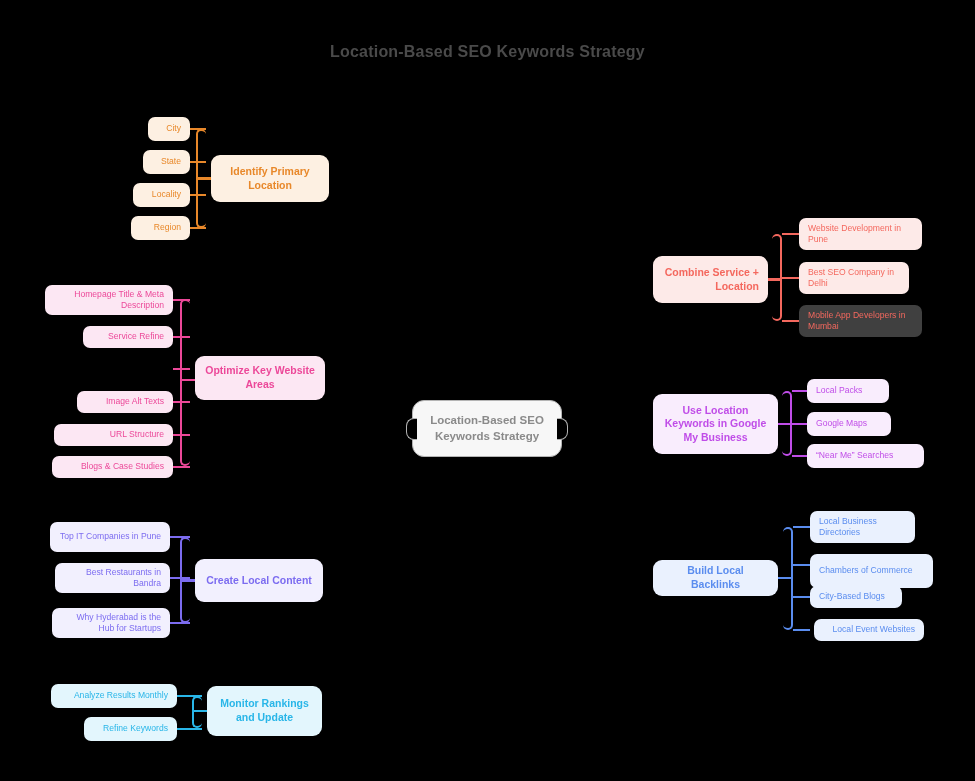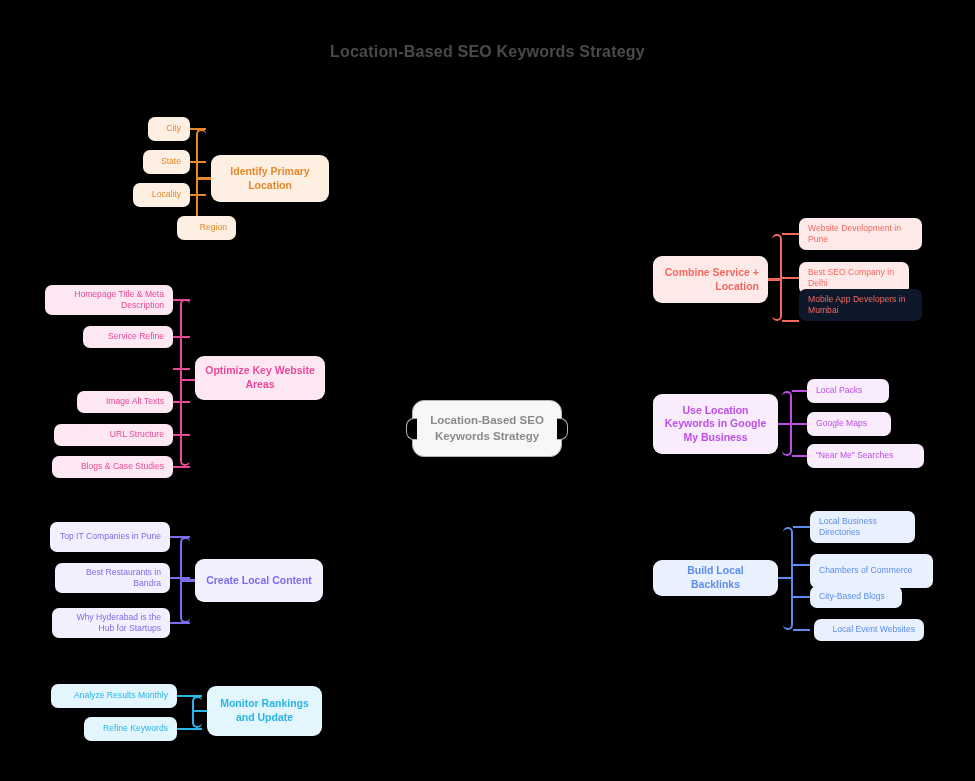--- a/index.html
+++ b/index.html
@@ -109,21 +109,21 @@
       </div>
       <div class="hline" style="background: rgb(232, 136, 42); top: 161px; left: 190px; width: 16px;"></div>
       <div class="node leaf ta-right" style="left: 143px; top: 150px; width: 47px; height: 24px; background: rgb(253, 240, 226); color: rgb(232, 136, 42);">
         <span>State</span>
       </div>
       <div class="hline" style="background: rgb(232, 136, 42); top: 194px; left: 190px; width: 16px;"></div>
       <div class="node leaf ta-right" style="left: 133px; top: 183px; width: 57px; height: 24px; background: rgb(253, 240, 226); color: rgb(232, 136, 42);">
         <span>Locality</span>
       </div>
       <div class="hline" style="background: rgb(232, 136, 42); top: 227px; left: 190px; width: 16px;"></div>
-      <div class="node leaf ta-right" style="left: 131px; top: 216px; width: 59px; height: 24px; background: rgb(253, 240, 226); color: rgb(232, 136, 42); margin-left: 46px;">
+      <div class="node leaf ta-right" style="left: 131px; top: 216px; width: 59px; height: 24px; background: rgb(253, 240, 226); color: rgb(232, 136, 42);">
         <span>Region</span>
       </div>
       <div class="spine left-side" style="left: 180px; top: 299px; width: 10px; height: 167px; border-color: rgb(236, 72, 153);"></div>
       <div class="stub" style="background: rgb(236, 72, 153); top: 378.7px; left: 180px; width: 15px;"></div>
       <div class="node parent" style="left: 195px; top: 356px; width: 130px; height: 44px; background: rgb(252, 231, 243); color: rgb(236, 72, 153);">
         <span>Optimize Key Website Areas</span>
       </div>
       <div class="hline" style="background: rgb(236, 72, 153); top: 299px; left: 173px; width: 17px;"></div>
       <div class="node leaf ta-right" style="left: 45px; top: 285px; width: 128px; height: 30px; background: rgb(252, 231, 243); color: rgb(236, 72, 153);">
         <span>Homepage Title &amp; Meta Description</span>
@@ -185,21 +185,21 @@
       </div>
       <div class="hline" style="background: rgb(244, 104, 94); top: 233px; left: 782px; width: 17px;"></div>
       <div class="node leaf ta-left" style="left: 799px; top: 218px; width: 123px; height: 32px; background: rgb(253, 234, 232); color: rgb(244, 104, 94);">
         <span>Website Development in Pune</span>
       </div>
       <div class="hline" style="background: rgb(244, 104, 94); top: 277px; left: 782px; width: 17px;"></div>
       <div class="node leaf ta-left" style="left: 799px; top: 262px; width: 110px; height: 32px; background: rgb(253, 234, 232); color: rgb(244, 104, 94);">
         <span>Best SEO Company in Delhi</span>
       </div>
       <div class="hline" style="background: rgb(244, 104, 94); top: 320px; left: 782px; width: 17px;"></div>
-      <div class="node leaf ta-left" style="left: 799px; top: 289px; width: 123px; height: 32px; background: #0f172a; color: rgb(244, 104, 94);">
+      <div class="node leaf ta-left" style="left: 799px; top: 305px; width: 123px; height: 32px; background: #404040; color: rgb(244, 104, 94);">
         <span>Mobile App Developers in Mumbai</span>
       </div>
       <div class="spine right-side" style="left: 782px; top: 391px; width: 10px; height: 65px; border-top-color: rgb(192, 77, 232); border-right-color: rgb(192, 77, 232); border-bottom-color: rgb(192, 77, 232); border-left: none;"></div>
       <div class="stub" style="background: rgb(192, 77, 232); top: 422.7px; left: 778px; width: 14px;"></div>
       <div class="node parent" style="left: 653px; top: 394px; width: 125px; height: 60px; background: rgb(249, 237, 253); color: rgb(192, 77, 232);">
         <span>Use Location Keywords in Google My Business</span>
       </div>
       <div class="hline" style="background: rgb(192, 77, 232); top: 390px; left: 792px; width: 15px;"></div>
       <div class="node leaf ta-left" style="left: 807px; top: 379px; width: 82px; height: 24px; background: rgb(249, 237, 253); color: rgb(192, 77, 232);">
         <span>Local Packs</span>

